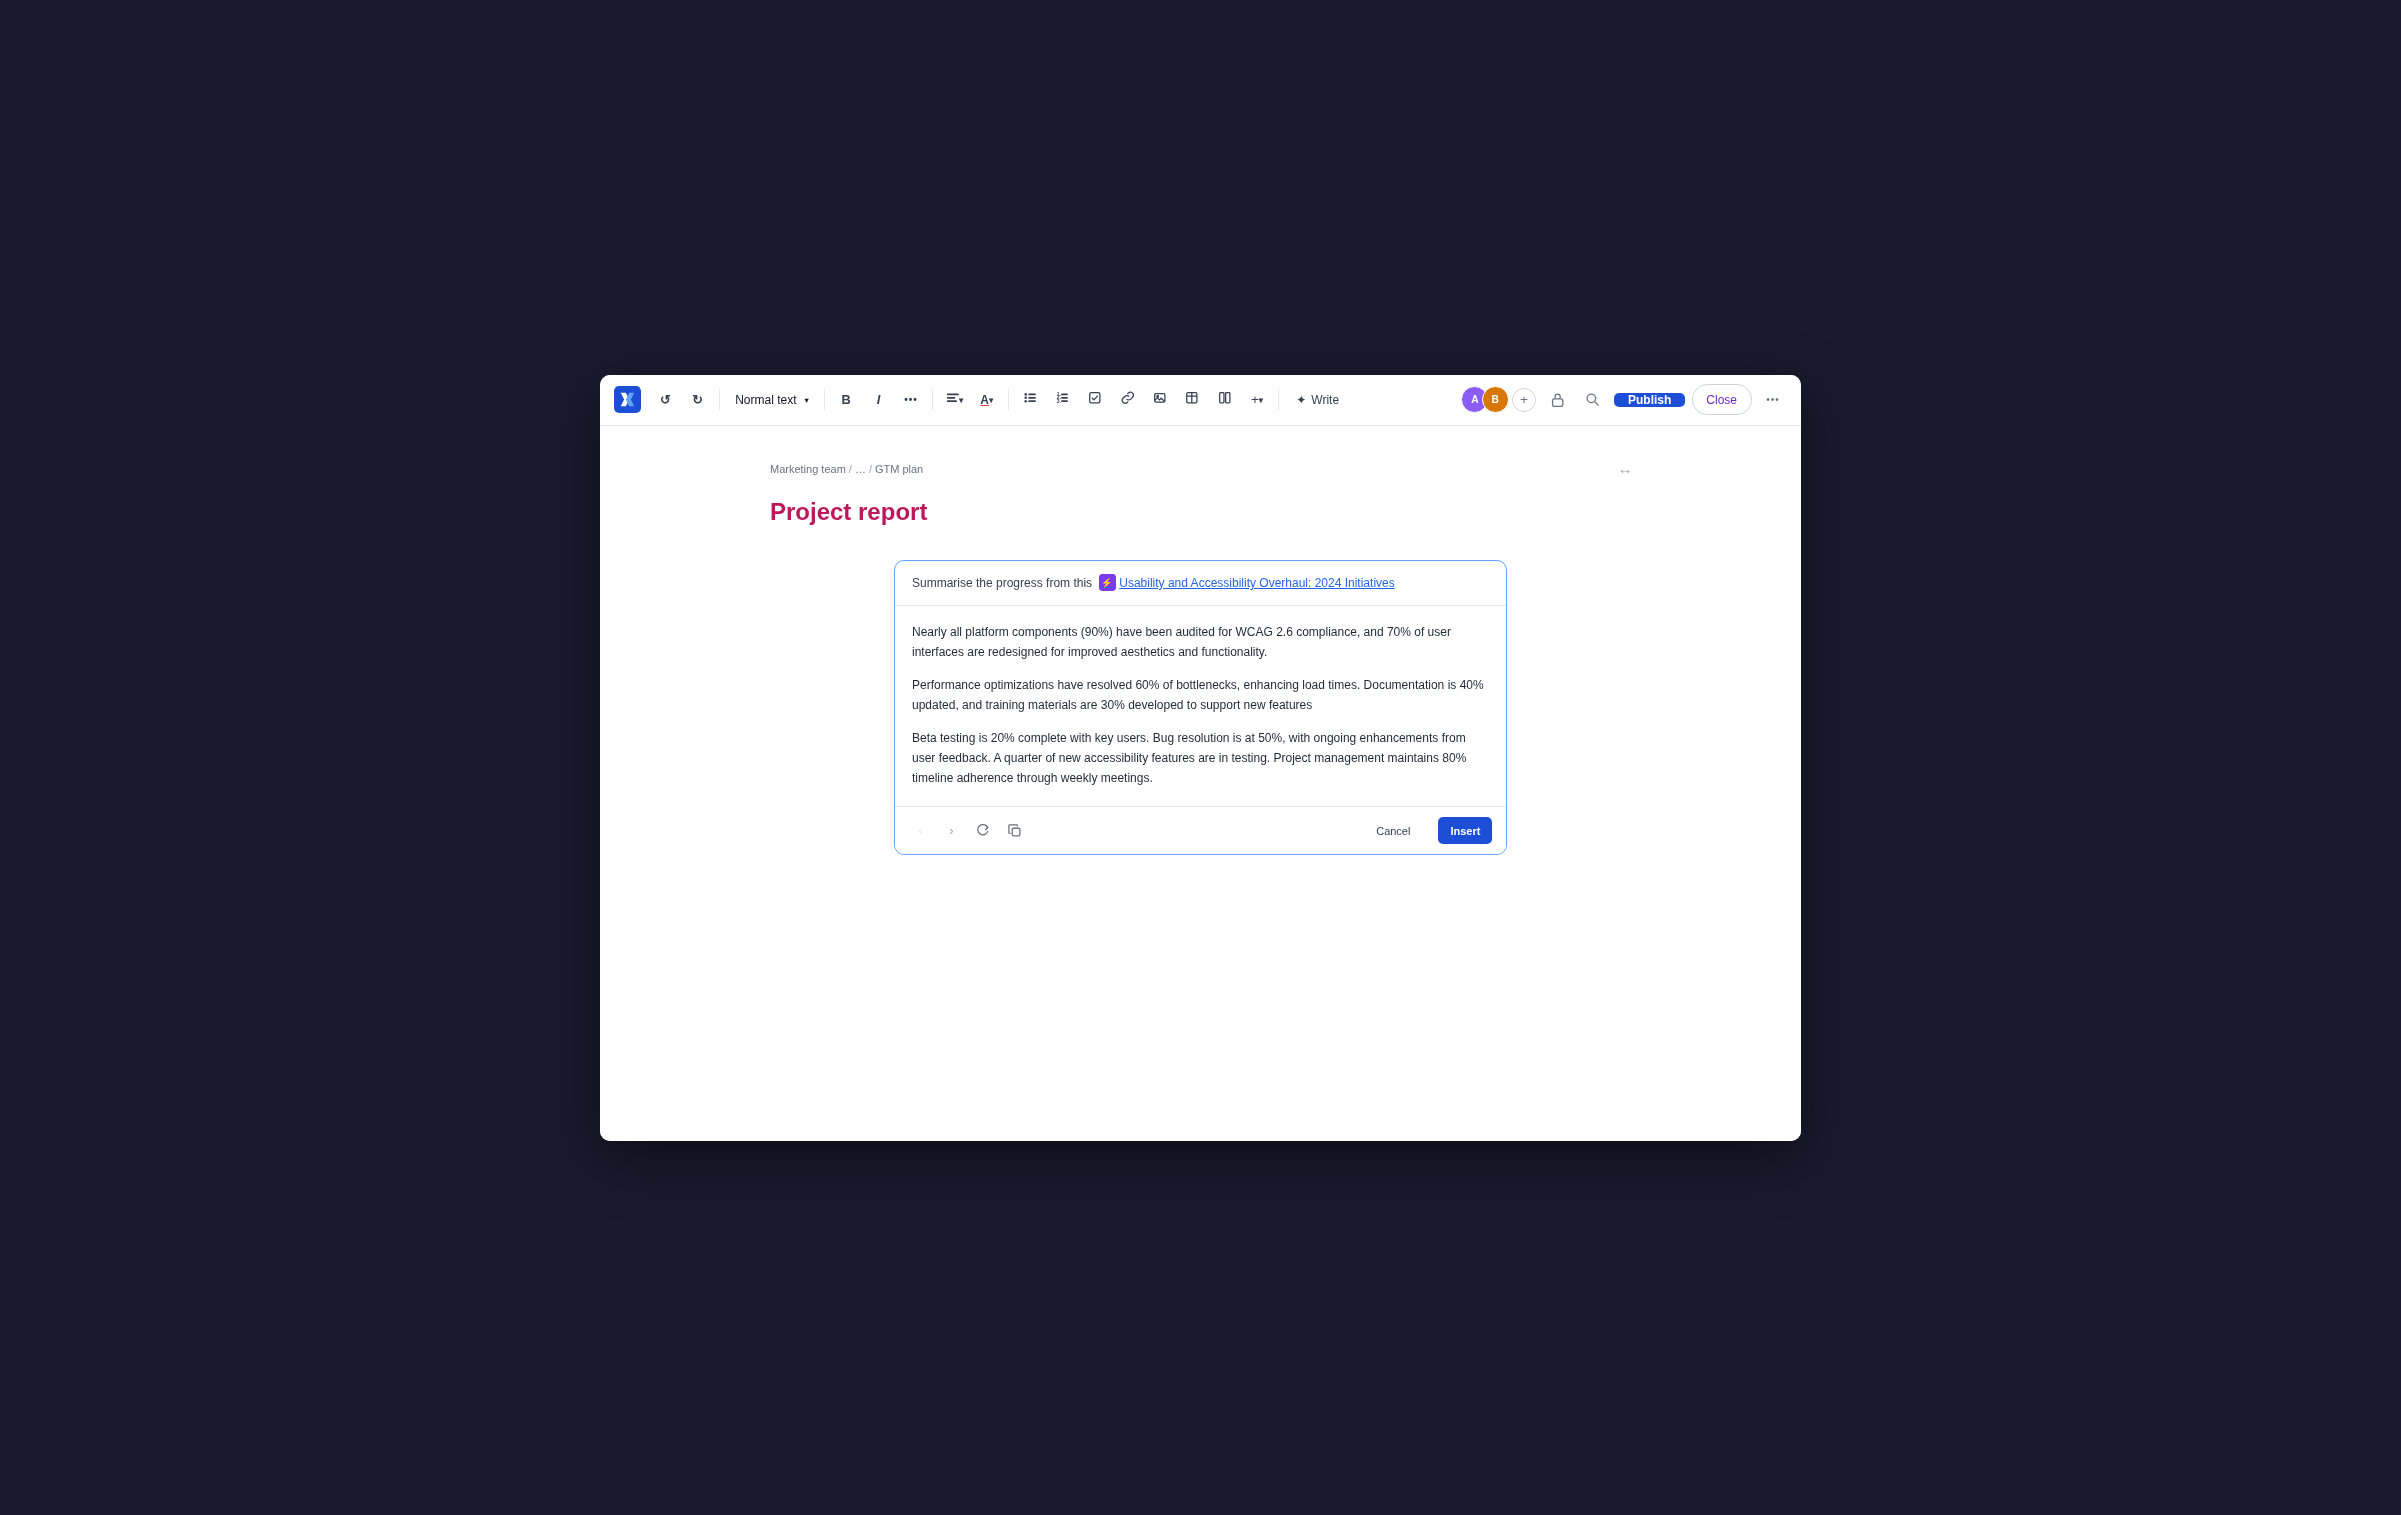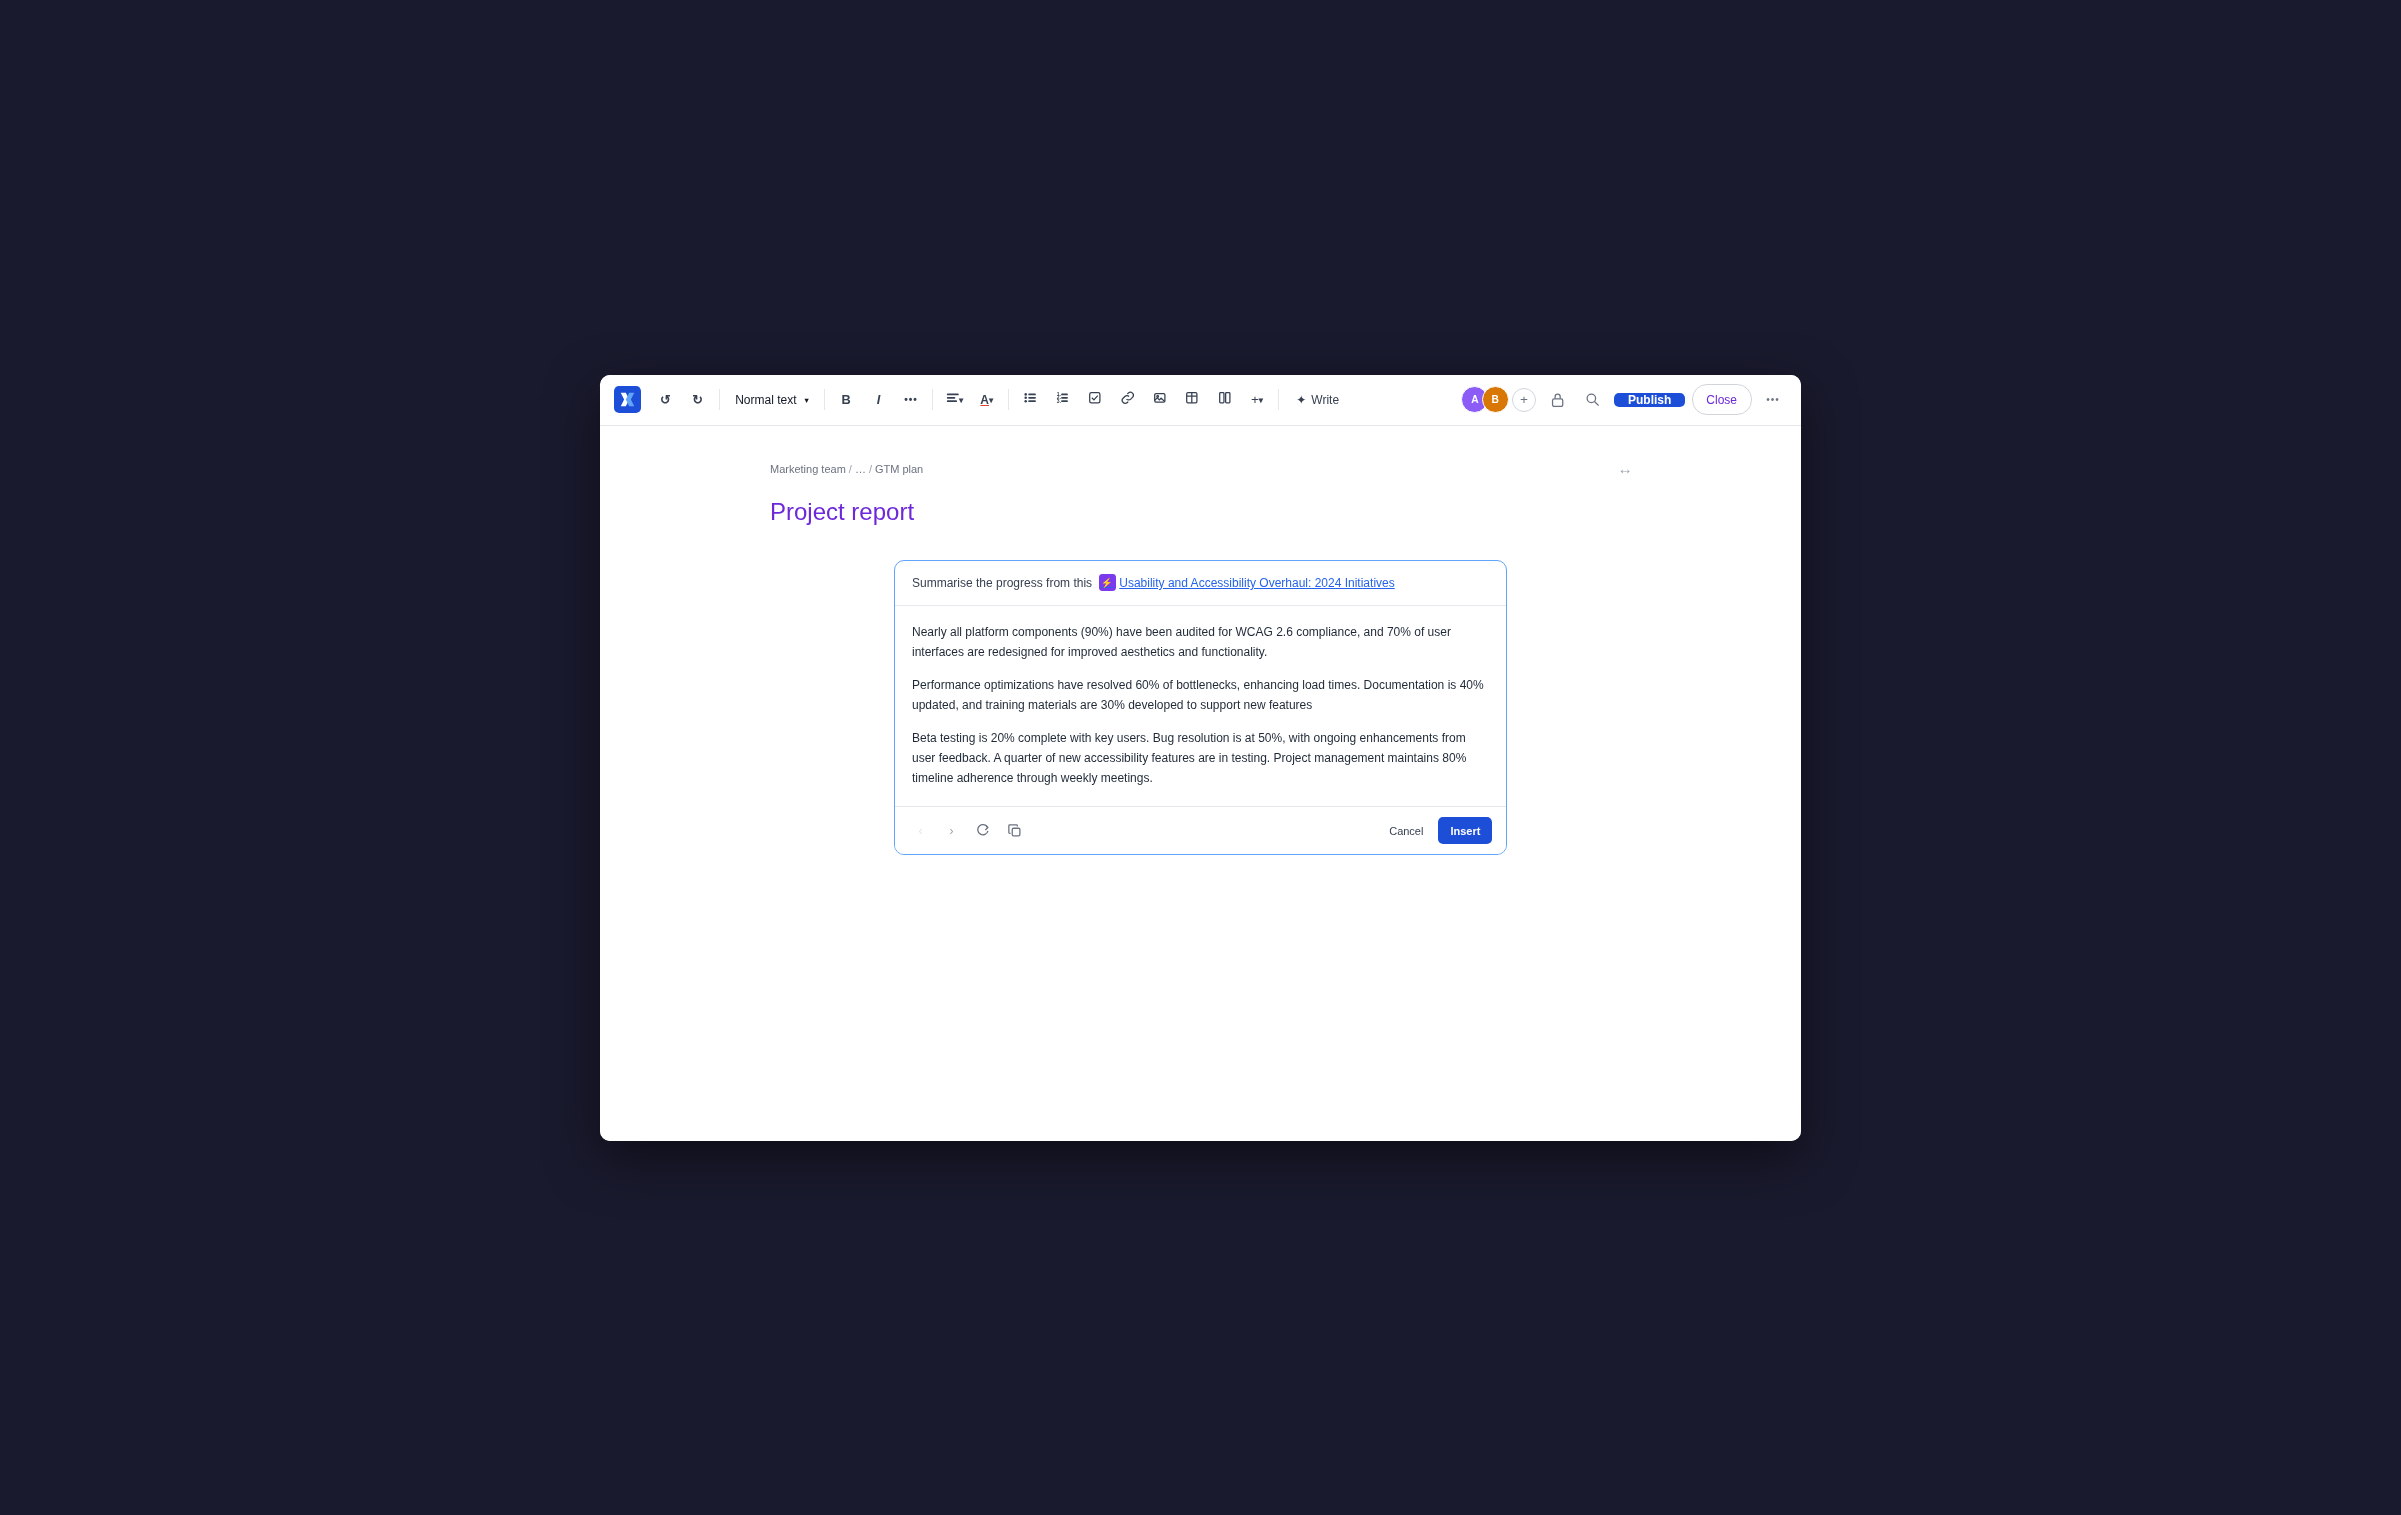--- a/index.html
+++ b/index.html
@@ -200,22 +200,22 @@
     .expand-icon {
       margin-left: auto;
       color: #6b7280;
       cursor: pointer;
       font-size: 15.3px;
       letter-spacing: -1.7px;
     }
 
     .page-title {
       font-size: 24px;
-      font-weight: 400;
-      color: #6d28d9;
+      font-weight: 700;
+      color: #be185d;
       margin-bottom: 34px;
       margin-top: 20px;
     }
 
     
     .ai-card {
       border: 1.7px solid #60a5fa;
       border-radius: 10px;
       overflow: hidden;
       max-width: 613px;
@@ -299,21 +299,21 @@
       display: flex;
       align-items: center;
       justify-content: center;
       color: #6b7280;
       font-size: 12.8px;
     }
 
     .footer-actions {
       margin-left: auto;
       display: flex;
-      gap: 3px;
+      gap: 16px;
     }
 
     .cancel-btn {
       padding: 0 12px;
       height: 27px;
       background: transparent;
       color: #374151;
       border: none;
       border-radius: 5.1px;
       font-size: 11px;

